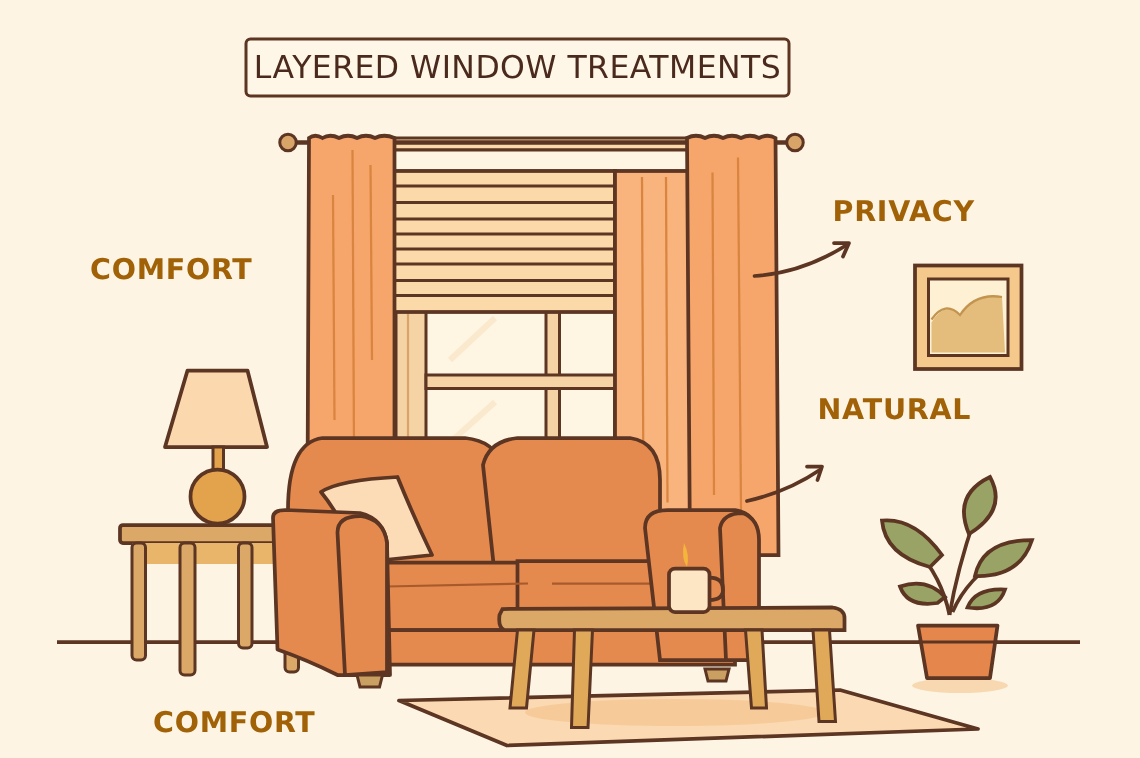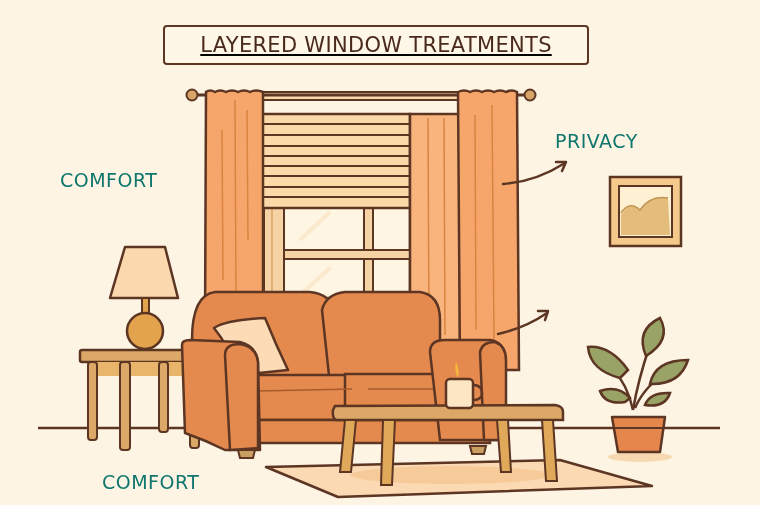--- a/index.html
+++ b/index.html
@@ -1,21 +1,21 @@
 <!DOCTYPE html>
 <html><head>
 <meta charset="utf-8">
 <style>
   html,body{margin:0;padding:0;}
   body{width:760px;height:505px;overflow:hidden;background:#fdf4e3;font-family:"DejaVu Sans","Liberation Sans",sans-serif;}
   .stage{position:relative;width:760px;height:505px;background:#fdf4e3;}
   .scene{position:absolute;left:0;top:0;}
-  .title-box{position:absolute;left:163px;top:25px;width:426px;height:40px;border:2px solid #5c3523;border-radius:4px;background:#fef6e6;box-sizing:border-box;display:flex;align-items:center;justify-content:center;text-decoration:underline;}
+  .title-box{position:absolute;left:163px;top:25px;width:364px;height:40px;border:2px solid #5c3523;border-radius:4px;background:#fef6e6;box-sizing:border-box;display:flex;align-items:center;justify-content:center;}
   .title-text{color:#4a2a1c;font-size:21px;letter-spacing:0.3px;font-family:"DejaVu Sans",sans-serif;}
-  .label{position:absolute;color:#0f766e;font-size:19px;font-weight:normal;font-family:"DejaVu Sans",sans-serif;letter-spacing:0.5px;line-height:1.15;text-align:right;}
+  .label{position:absolute;color:#a16207;font-size:19px;font-weight:bold;font-family:"DejaVu Sans",sans-serif;letter-spacing:0.5px;line-height:1.15;text-align:right;}
 </style>
 </head>
 <body>
 
 <div class="stage">
 
   <svg class="scene" width="760" height="505" viewBox="0 0 760 505">
 
     <g>
       <line x1="38" y1="428" x2="720" y2="428" stroke="#5c3523" stroke-width="2.5"></line>
@@ -164,15 +164,16 @@
   </svg>
 
   <div class="title-box">
     <span class="title-text">LAYERED WINDOW TREATMENTS</span>
   </div>
 
   <div class="label" style="left:60px;top:170px;">COMFORT</div>
   <div class="label" style="left:102px;top:472px;">COMFORT</div>
   <div class="label" style="left:555px;top:131px;">PRIVACY</div>
   <div class="label" style="left:545px;top:263px;">
+    <div>NATURAL</div>
   </div>
 
 </div>
 
 </body></html>

